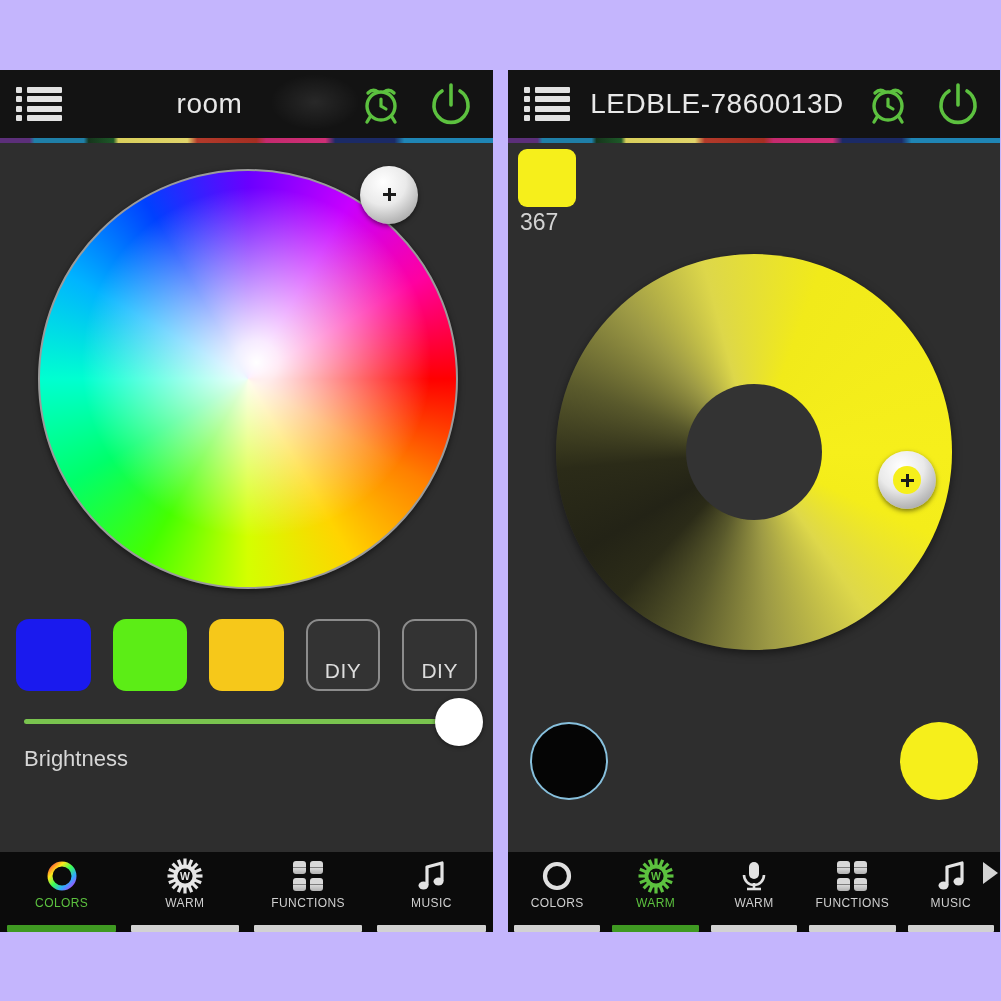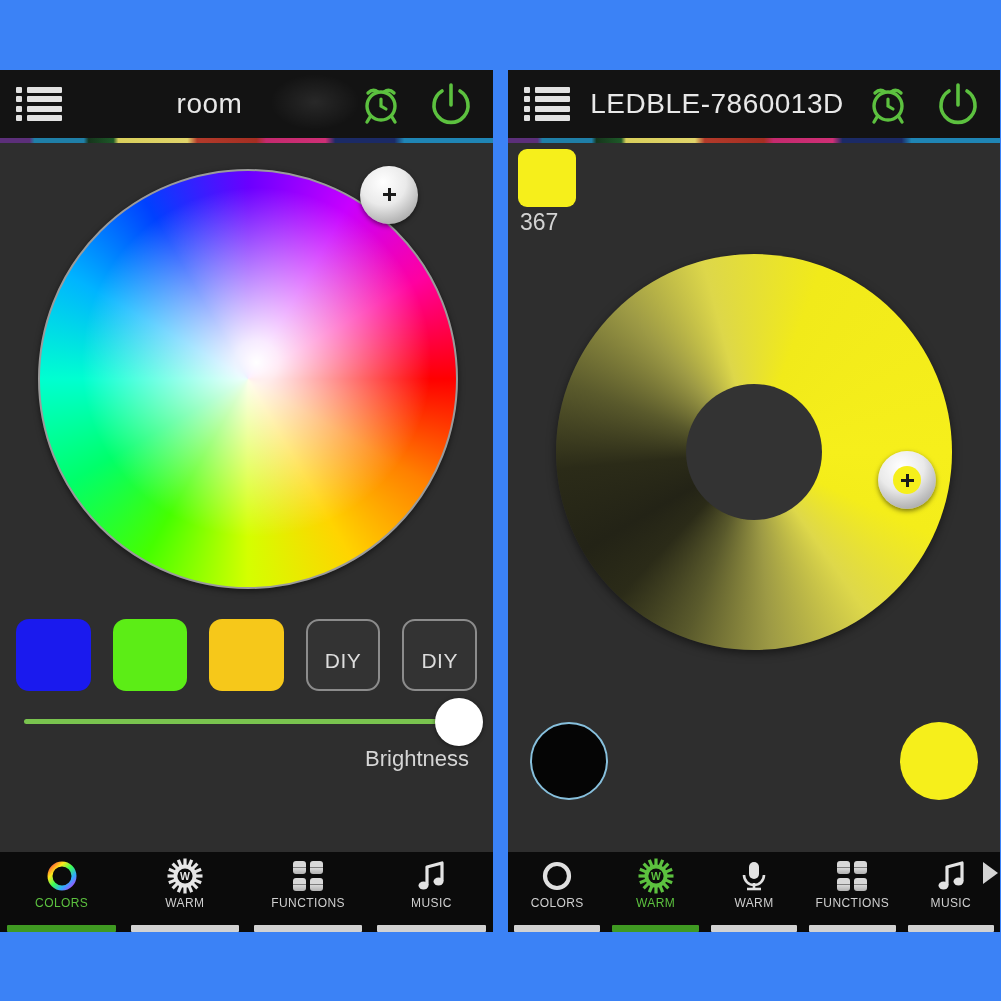--- a/index.html
+++ b/index.html
@@ -3,21 +3,21 @@
 <meta charset="utf-8">
 <title>LED Controller App</title>
 <style>
   * { margin:0; padding:0; box-sizing:border-box; }
   html,body {
     width:1001px; height:1001px;
     background:#000;
     font-family:"Liberation Sans", sans-serif;
     overflow:hidden;
   }
-  #stage { position:relative; width:1001px; height:1001px; background:#3b82f6; }
+  #stage { position:relative; width:1001px; height:1001px; background:#c4b5fd; }
 
   
   .panel { position:absolute; top:70px; height:862px; background:#2e2e2e; overflow:hidden; }
   #panel-left  { left:0px;   width:493px; }
   #panel-right { left:508px; width:492px; }
 
   
   .hdr { position:relative; height:68px; background:#131313; display:flex; align-items:center; }
   .hdr-glow { position:absolute; width:90px; height:56px; border-radius:50%;
               background:radial-gradient(ellipse at center, rgba(255,255,255,.09), rgba(255,255,255,0) 70%);
@@ -82,28 +82,28 @@
   .cross { position:relative; width:13px; height:13px; }
   .cross:before, .cross:after { content:""; position:absolute; background:#1a1a1a; }
   .cross:before { left:5px; top:0; width:3px; height:13px; }
   .cross:after  { top:5px; left:0; height:3px; width:13px; }
 
   
   .presets { display:flex; gap:22px; padding:0 16px; margin-top:6px; }
   .sw { width:75px; height:72px; border-radius:13px; position:relative; }
   .sw.diy { background:#333; border:2px solid #8c8c8c; display:flex; align-items:flex-end;
             justify-content:center; }
-  .sw.diy span { color:#ddd; font-size:21px; padding-bottom:16px; letter-spacing:.5px; }
+  .sw.diy span { color:#ddd; font-size:21px; padding-bottom:6px; letter-spacing:.5px; }
 
   
   .bright-wrap { margin-top:28px; padding:0 24px; }
   .track { position:relative; height:5px; background:#7ac44f; border-radius:3px; }
   .knob { position:absolute; right:-14px; top:50%; margin-top:-24px; width:48px; height:48px;
           border-radius:50%; background:#fff; box-shadow:0 1px 4px rgba(0,0,0,.5); }
-  .bright-lbl { text-align:right; color:#d6d6d6; font-size:22px; margin-top:22px; }
+  .bright-lbl { text-align:left; color:#d6d6d6; font-size:22px; margin-top:22px; }
 
   
   .chip-wrap { padding:6px 0 0 10px; }
   .chip { width:58px; height:58px; border-radius:9px; background:#f6ef1b; }
   .chip-val { color:#d3d3d3; font-size:23px; margin-top:2px; margin-left:2px; }
 
   
   .circ-row { position:relative; height:110px; margin-top:6px; }
   .circ { position:absolute; width:78px; height:78px; border-radius:50%; }
   .circ.black { left:22px; top:10px; background:#050505; border:2px solid #87c0dd; }

